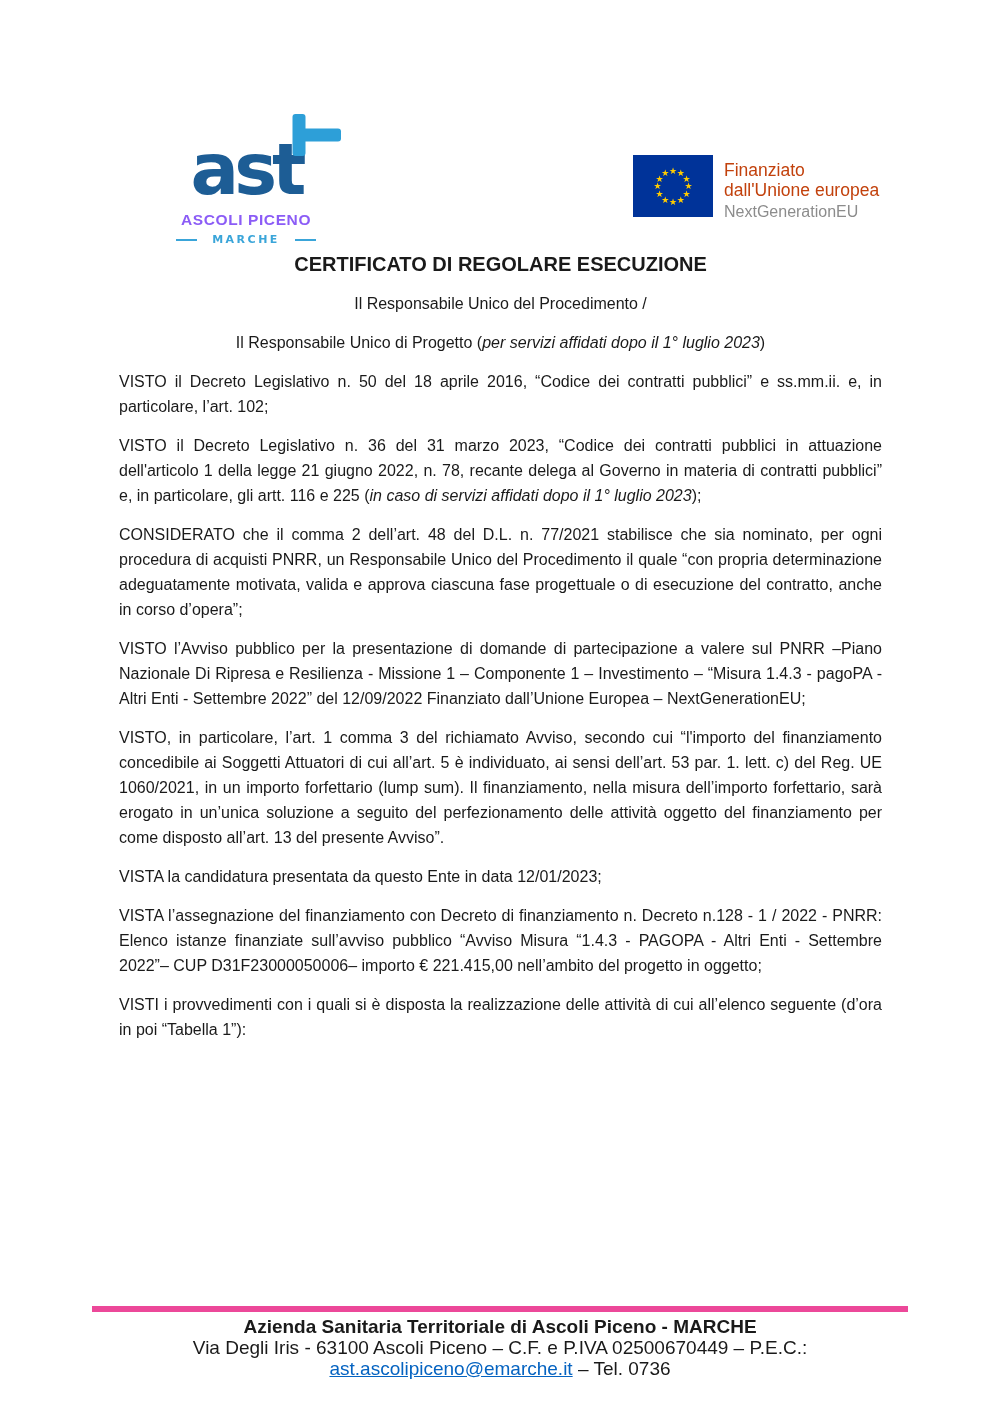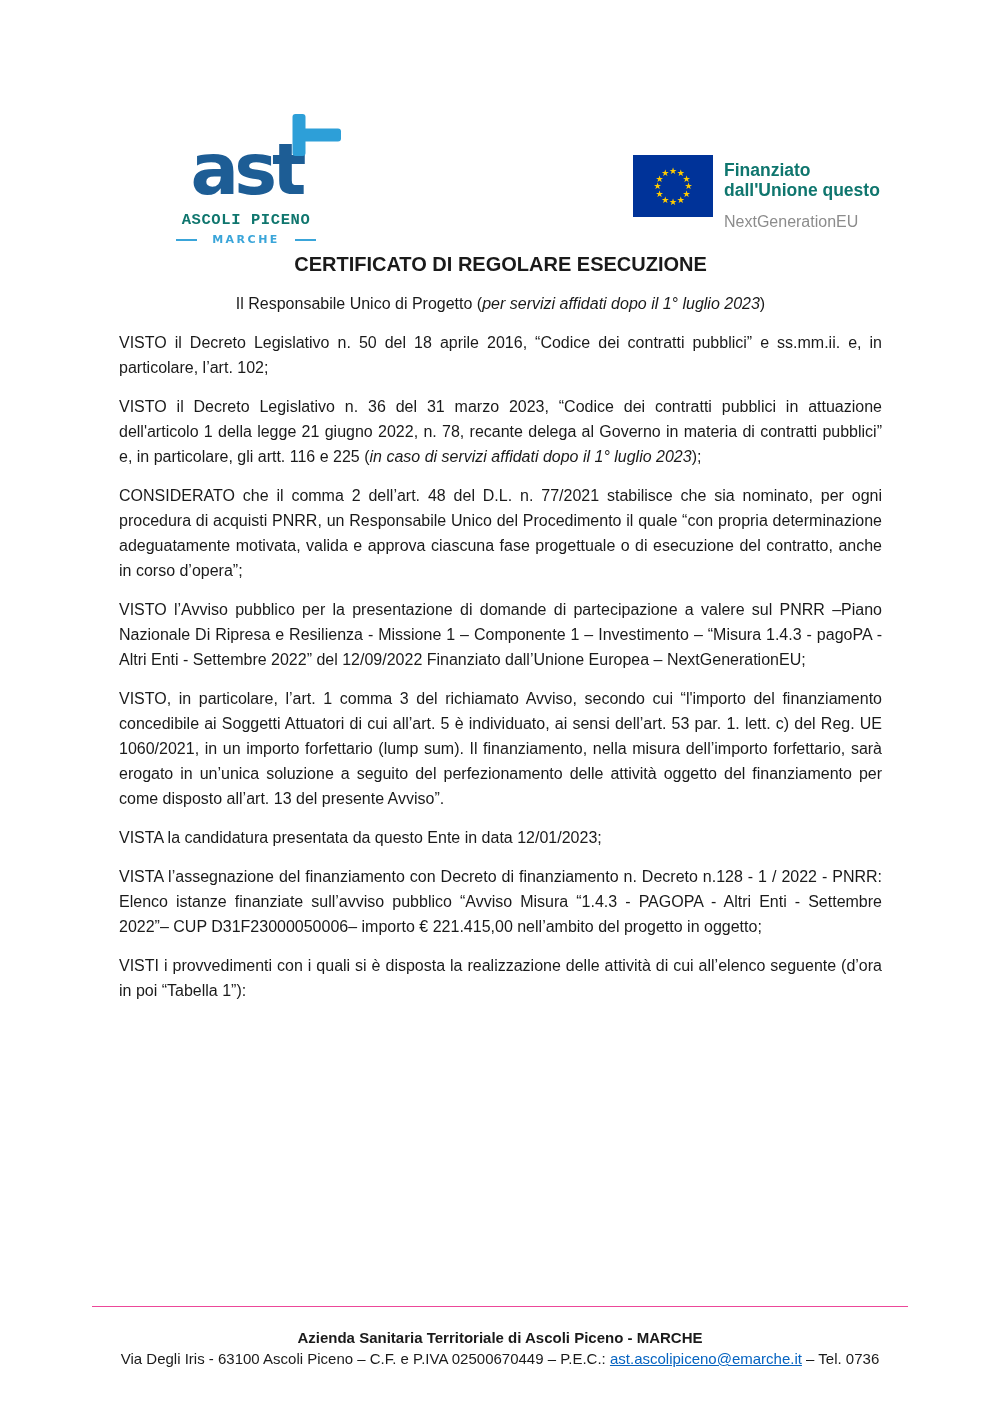--- a/index.html
+++ b/index.html
@@ -60,25 +60,25 @@
     position: absolute;
     top: 50%;
     transform: translateY(-50%);
     width: 42px;
     height: 13px;
     background: #2d9fd8;
     border-radius: 3px;
   }
   .ast-name {
     margin-top: 9px;
-    font-family: Liberation Mono, monospace;
+    font-family: Liberation Sans, sans-serif;
     font-weight: bold;
     font-size: 15.5px;
     letter-spacing: 0.6px;
-    color: #0f766e;
+    color: #8b5cf6;
     white-space: nowrap;
   }
   .ast-region {
     margin-top: 4px;
     display: flex;
     align-items: center;
     gap: 15px;
     font-family: "DejaVu Sans", sans-serif;
     font-size: 11px;
     font-weight: 600;
@@ -97,29 +97,29 @@
     top: 155px;
     left: 633px;
     display: flex;
     align-items: flex-start;
     gap: 11px;
   }
   .eu-flag { display: block; }
   .eu-text { padding-top: 5px; }
   .eu-line-bold {
     font-size: 17.5px;
-    font-weight: bold;
-    color: #0f766e;
+    font-weight: normal;
+    color: #c2410c;
     line-height: 20px;
   }
   .eu-line-gray {
     font-size: 16px;
     color: #8c8c8c;
     line-height: 20px;
-    margin-top: 12px;
+    margin-top: 2px;
   }
 
   
   .content {
     position: absolute;
     left: 119px;
     top: 252px;
     width: 763px;
     font-size: 16px;
     line-height: 25px;
@@ -137,24 +137,24 @@
   }
   .para { margin: 0 0 14px 0; }
   .para em, .subtitle em { font-style: italic; }
 
   
   .footer {
     position: absolute;
     left: 92px;
     width: 816px;
     top: 1306px;
-    border-top: 1px solid #ec4899;
-    padding-top: 20px;
-    text-align: center;
-    font-size: 15px;
+    border-top: 6px solid #ec4899;
+    padding-top: 4px;
+    text-align: center;
+    font-size: 19px;
     line-height: 21px;
   }
   .footer-org { font-weight: bold; }
   .footer-address a {
     color: #0563c1;
     text-decoration: underline;
     cursor: pointer;
   }
 </style>
 </head>
@@ -186,27 +186,28 @@
         <text x="47.75" y="47.72" text-anchor="middle" font-size="9" font-family="DejaVu Sans, sans-serif" fill="#ffcc00">★</text>
         <text x="40.00" y="49.80" text-anchor="middle" font-size="9" font-family="DejaVu Sans, sans-serif" fill="#ffcc00">★</text>
         <text x="32.25" y="47.72" text-anchor="middle" font-size="9" font-family="DejaVu Sans, sans-serif" fill="#ffcc00">★</text>
         <text x="26.58" y="42.05" text-anchor="middle" font-size="9" font-family="DejaVu Sans, sans-serif" fill="#ffcc00">★</text>
         <text x="24.50" y="34.30" text-anchor="middle" font-size="9" font-family="DejaVu Sans, sans-serif" fill="#ffcc00">★</text>
         <text x="26.58" y="26.55" text-anchor="middle" font-size="9" font-family="DejaVu Sans, sans-serif" fill="#ffcc00">★</text>
         <text x="32.25" y="20.88" text-anchor="middle" font-size="9" font-family="DejaVu Sans, sans-serif" fill="#ffcc00">★</text>
       </svg>
     <div class="eu-text">
       <div class="eu-line-bold">Finanziato</div>
-      <div class="eu-line-bold">dall'Unione questo</div>
+      <div class="eu-line-bold">dall'Unione europea</div>
       <div class="eu-line-gray">NextGenerationEU</div>
     </div>
   </div>
 
   <main class="content">
     <h1 class="doc-title">CERTIFICATO DI REGOLARE ESECUZIONE</h1>
+    <p class="subtitle">Il Responsabile Unico del Procedimento /</p>
     <p class="subtitle"><span>Il Responsabile Unico di Progetto (</span><em>per servizi affidati dopo il 1° luglio 2023</em><span>)</span></p>
     <div>
         <p class="para"><span>VISTO il Decreto Legislativo n. 50 del 18 aprile 2016, “Codice dei contratti pubblici” e ss.mm.ii. e, in particolare, l’art. 102;</span></p>
         <p class="para"><span>VISTO il Decreto Legislativo n. 36 del 31 marzo 2023, “Codice dei contratti pubblici in attuazione dell'articolo 1 della legge 21 giugno 2022, n. 78, recante delega al Governo in materia di contratti pubblici” e, in particolare, gli artt. 116 e 225 (</span><em>in caso di servizi affidati dopo il 1° luglio 2023</em><span>);</span></p>
         <p class="para"><span>CONSIDERATO che il comma 2 dell’art. 48 del D.L. n. 77/2021 stabilisce che sia nominato, per ogni procedura di acquisti PNRR, un Responsabile Unico del Procedimento il quale “con propria determinazione adeguatamente motivata, valida e approva ciascuna fase progettuale o di esecuzione del contratto, anche in corso d’opera”;</span></p>
         <p class="para"><span>VISTO l’Avviso pubblico per la presentazione di domande di partecipazione a valere sul PNRR –Piano Nazionale Di Ripresa e Resilienza - Missione 1 – Componente 1 – Investimento – “Misura 1.4.3 - pagoPA - Altri Enti - Settembre 2022” del  12/09/2022 Finanziato dall’Unione Europea – NextGenerationEU;</span></p>
         <p class="para"><span>VISTO, in particolare, l’art. 1 comma 3 del richiamato Avviso, secondo cui “l'importo del finanziamento concedibile ai Soggetti Attuatori di cui all’art. 5 è individuato, ai sensi dell’art. 53 par. 1. lett. c) del Reg. UE 1060/2021, in un importo forfettario (lump sum). Il finanziamento, nella misura dell’importo forfettario, sarà erogato in un’unica soluzione a seguito del perfezionamento delle attività oggetto del finanziamento per come disposto all’art. 13 del presente Avviso”.</span></p>
         <p class="para"><span>VISTA la candidatura presentata da questo Ente in data 12/01/2023;</span></p>
         <p class="para"><span>VISTA l’assegnazione del finanziamento con Decreto di finanziamento n. Decreto n.128 - 1 / 2022 - PNRR: Elenco istanze finanziate sull’avviso pubblico “Avviso Misura “1.4.3 - PAGOPA - Altri Enti - Settembre 2022”– CUP D31F23000050006– importo € 221.415,00 nell’ambito del progetto in oggetto;</span></p>
         <p class="para"><span>VISTI i provvedimenti con i quali si è disposta la realizzazione delle attività di cui all’elenco seguente (d’ora in poi “Tabella 1”):</span></p>

